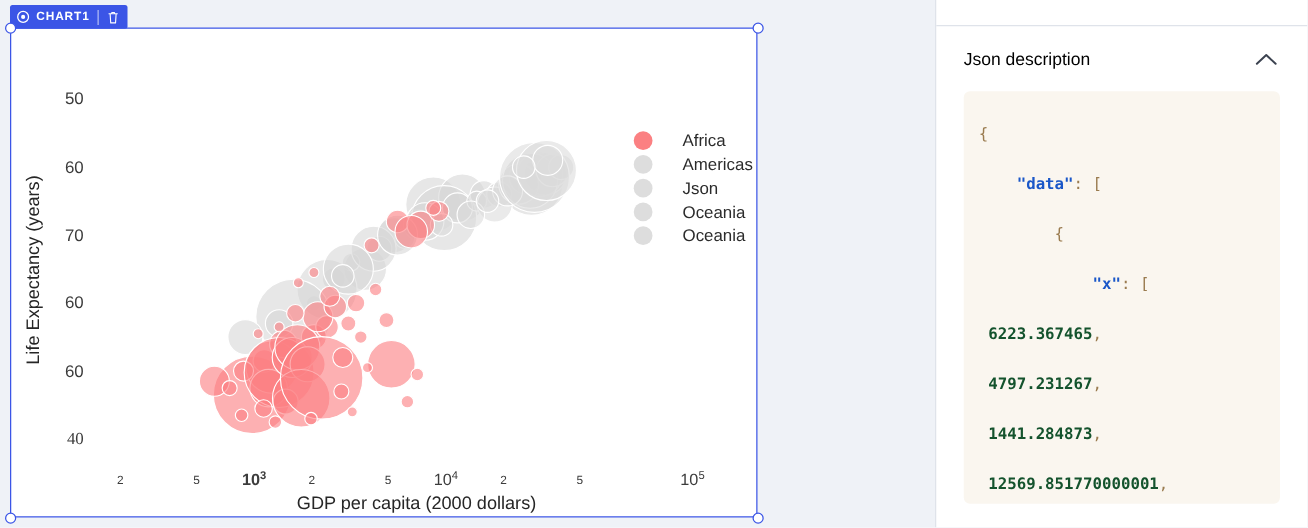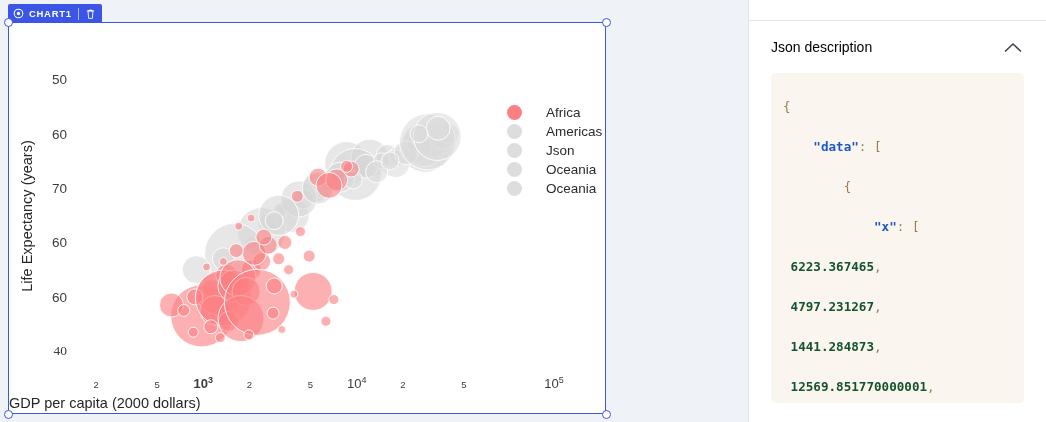--- a/index.html
+++ b/index.html
@@ -61,21 +61,21 @@
   .axis-title {
     position: absolute;
     color: #262626;
     font-size: 14.5px;
   }
   #ylabel {
     left: -92px; top: 185px;
     width: 220px; text-align: center;
     transform: rotate(-90deg);
   }
-  #xlabel { left: 0; top: 372px; width: 420px; text-align: left; }
+  #xlabel { left: 0; top: 372px; width: 420px; text-align: right; }
 
   .tick {
     position: absolute; color: #3c3c3c;
     font-size: 13px; text-align: center;
     transform: translateX(-50%);
   }
   .tick.minor { font-size: 9.5px; }
   .ytick {
     position: absolute; color: #3c3c3c; font-size: 13.5px;
     text-align: right; width: 34px; transform: translateY(-50%);

